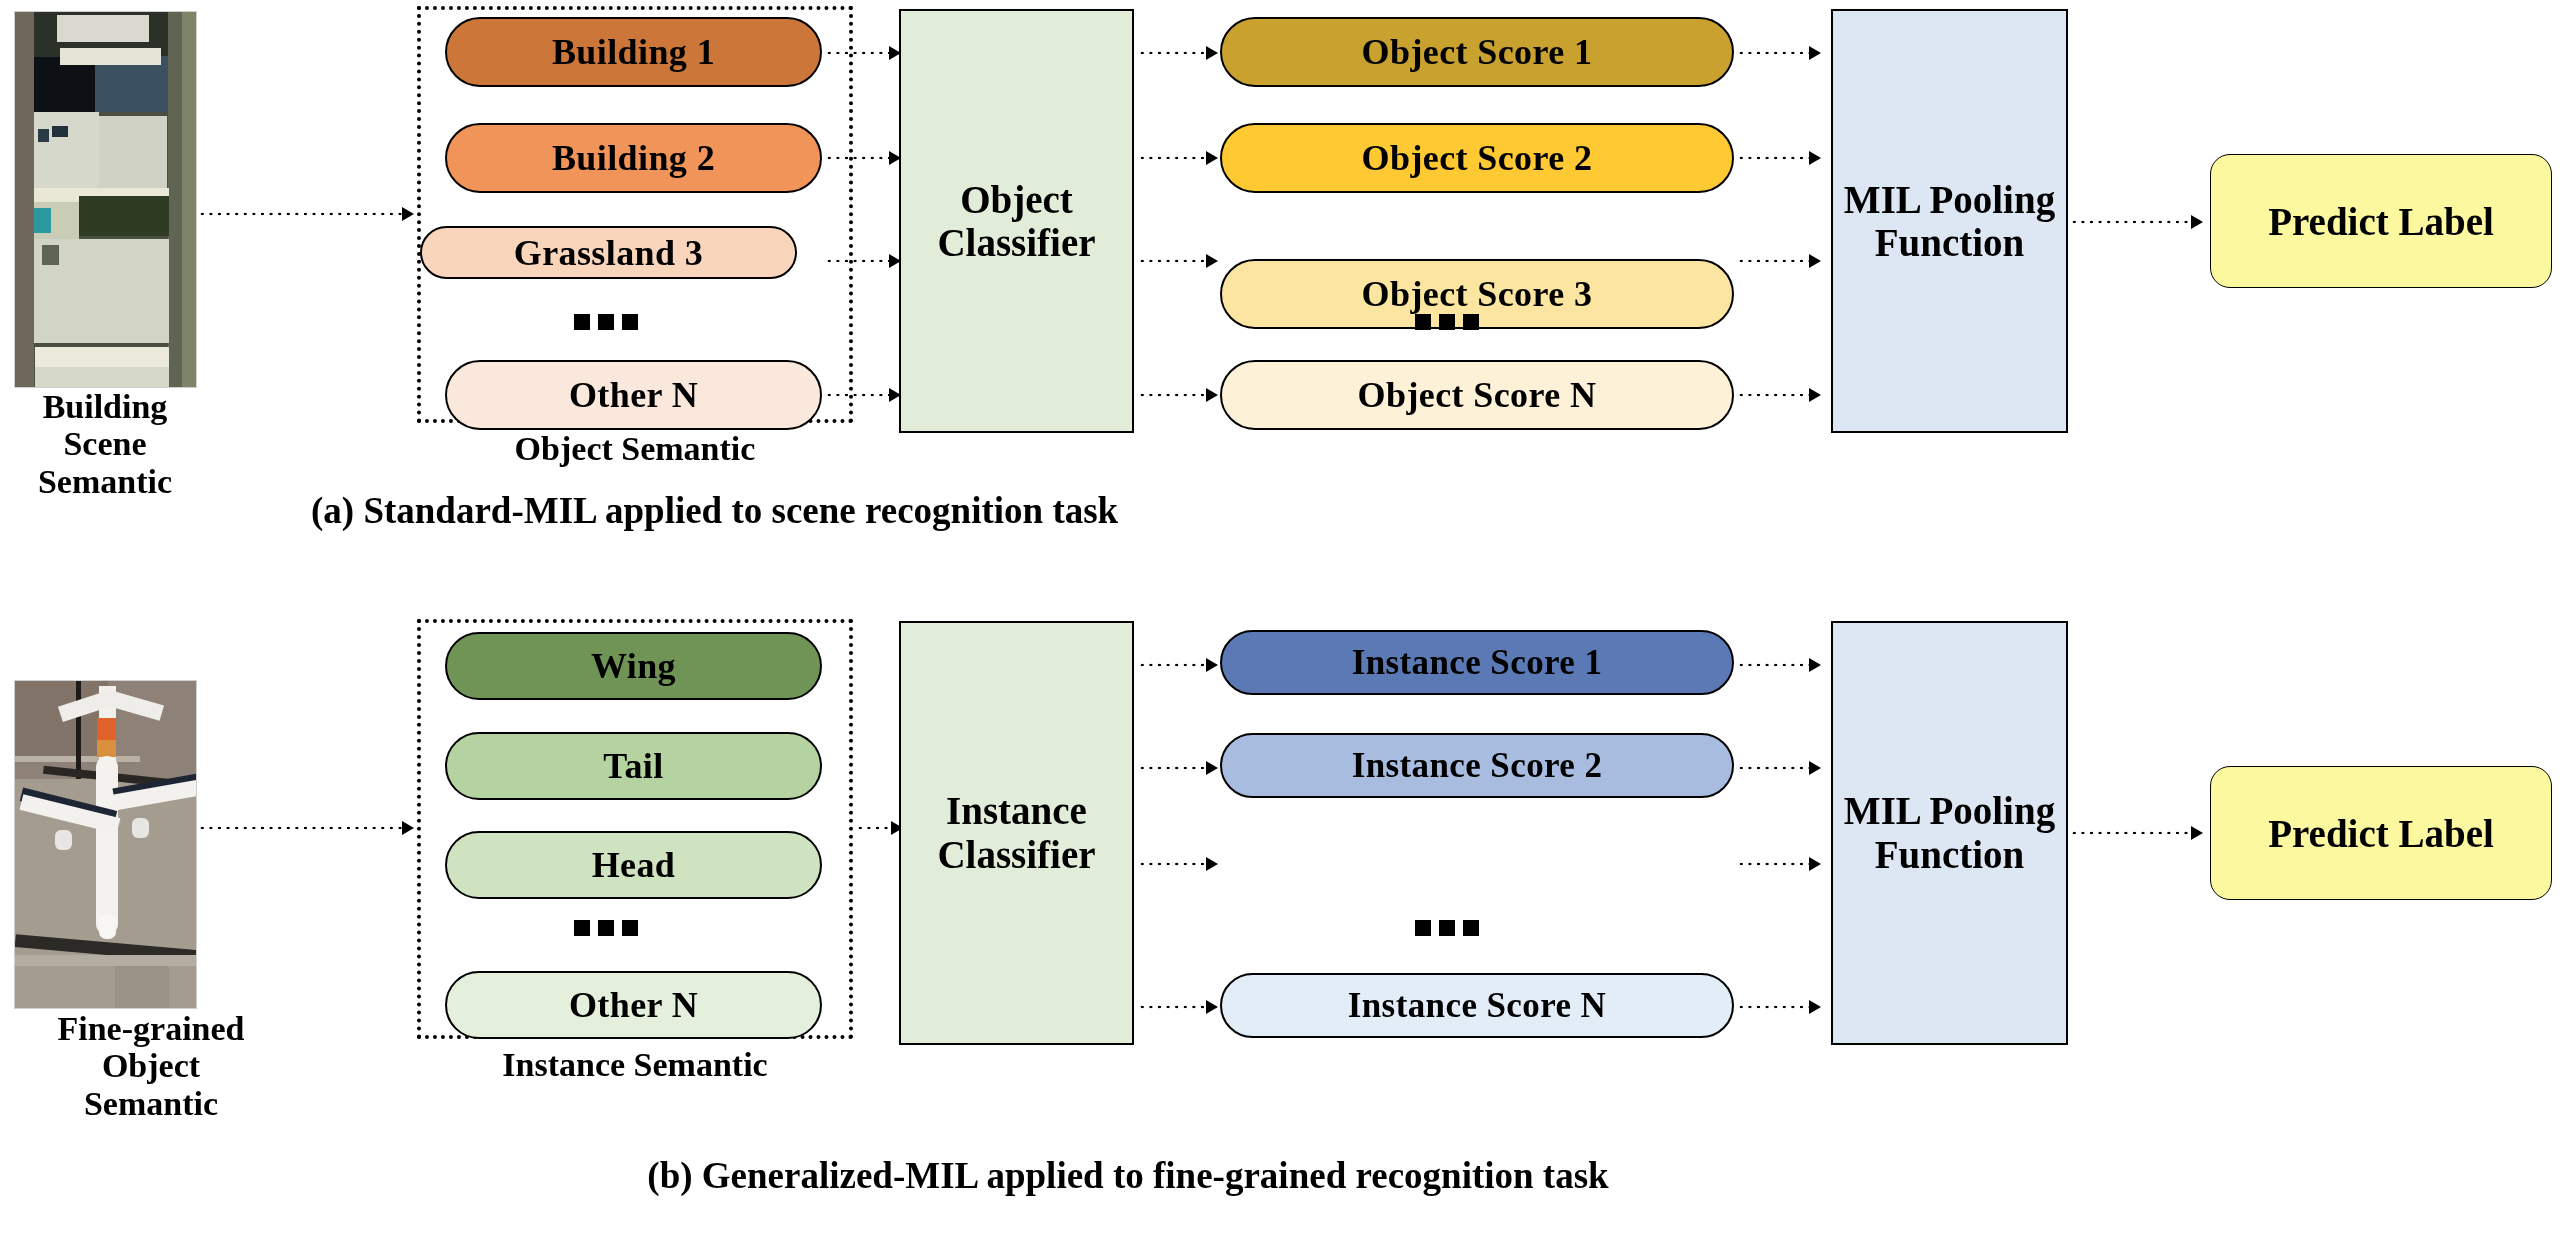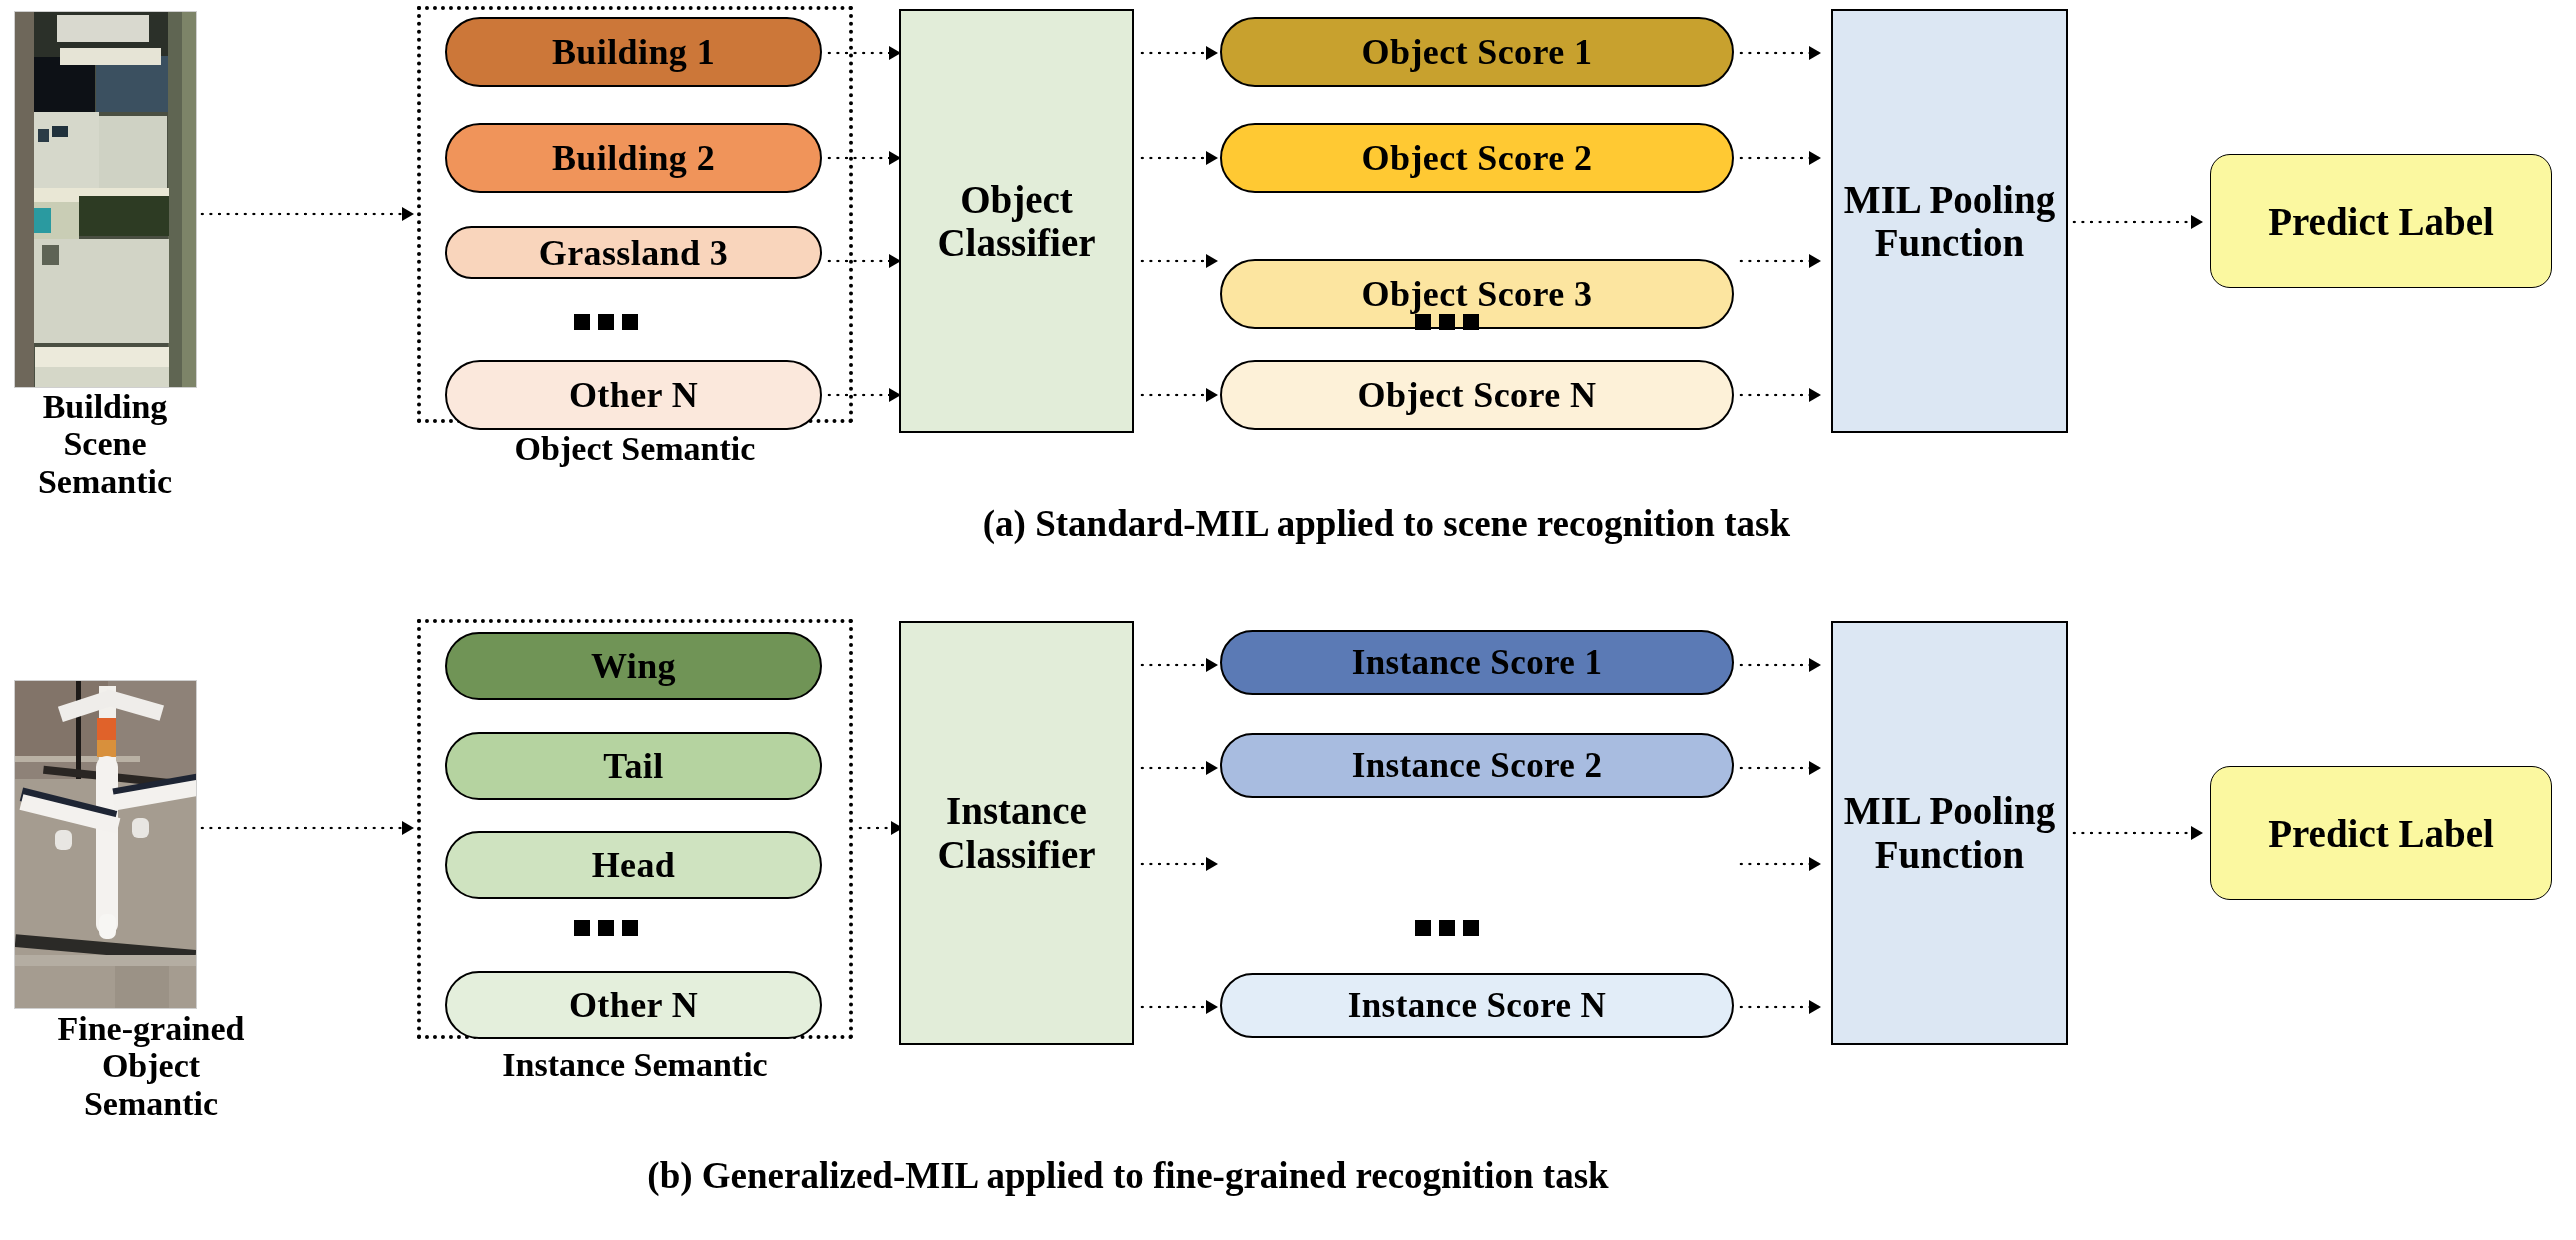--- a/index.html
+++ b/index.html
@@ -88,21 +88,21 @@
   <div class="group-frame" style="left:417px;top:6.2px;width:436px;height:417px;"></div>
 
   <div class="arrow" style="left:198px;top:212px;width:214px;"></div>
 
   <div class="pill" style="left:445px;top:17px;width:377px;height:70px;background:#CC7739;font-size:36px;">
     <span>Building 1</span>
   </div>
   <div class="pill" style="left:445px;top:123px;width:377px;height:70px;background:#F0945A;font-size:36px;">
     <span>Building 2</span>
   </div>
-  <div class="pill" style="left:445px;top:226px;width:377px;height:53px;background:#F9D5BC;font-size:36px;">
+  <div class="pill" style="left:420px;top:226px;width:377px;height:53px;background:#F9D5BC;font-size:36px;">
     <span>Grassland 3</span>
   </div>
   <div class="dots" style="left:574px;top:314px;">
     <i></i>
       <i></i>
       <i></i>
   </div>
   <div class="pill" style="left:445px;top:360px;width:377px;height:70px;background:#FBE8DC;font-size:36px;">
     <span>Other N</span>
   </div>
@@ -153,21 +153,21 @@
   <div class="arrow" style="left:2070px;top:220px;width:131px;"></div>
 
   <div class="roundbox" style="left:2210px;top:154px;width:342px;height:134px;background:#FBF8A0;font-size:39px;">
     <span>Predict Label</span>
   </div>
 
   <div class="caption" style="left:417px;top:430px;width:436px;font-size:34px;text-align:center;">
     <span>Object Semantic</span>
   </div>
 
-  <div class="caption" style="left:311px;top:504px;width:1479px;font-size:37px;text-align:right;">
+  <div class="caption" style="left:311px;top:491px;width:1479px;font-size:37px;text-align:left;">
     <span>(a) Standard-MIL applied to scene recognition task</span>
   </div>
 
   <div class="thumb sat-plane" style="left:14px;top:680px;width:181px;height:327px;border:0.8px solid #cfcfcf;">
     <div class="l" style="left:0;top:0;width:181px;height:327px;background:#a59c90;"></div>
     <div class="l" style="left:0;top:0;width:181px;height:98px;background:#8e8278;"></div>
     <div class="l" style="left:0;top:0;width:93px;height:75px;background:#827469;"></div>
     <div class="l" style="left:0;top:75px;width:125px;height:6.2px;background:#b9b1a4;"></div>
     <div class="l" style="left:61px;top:0;width:4.7px;height:98px;background:#1d1a18;"></div>
     <div class="l" style="left:28px;top:93px;width:156px;height:7.8px;background:#2a2623;transform:rotate(6deg);"></div>

